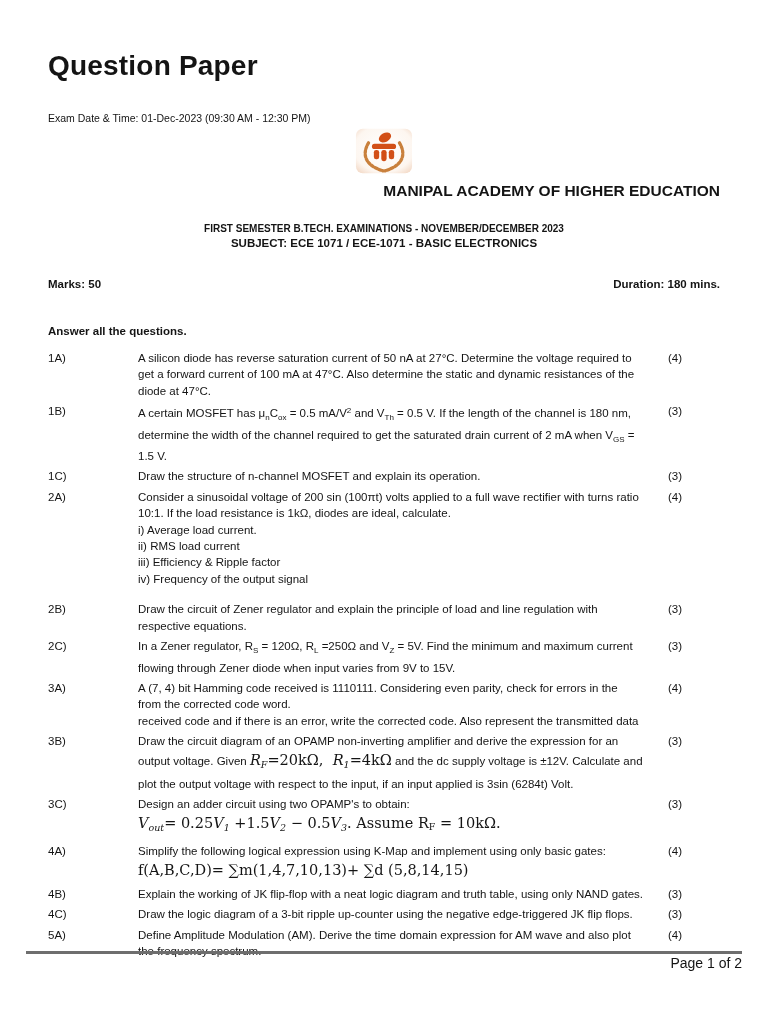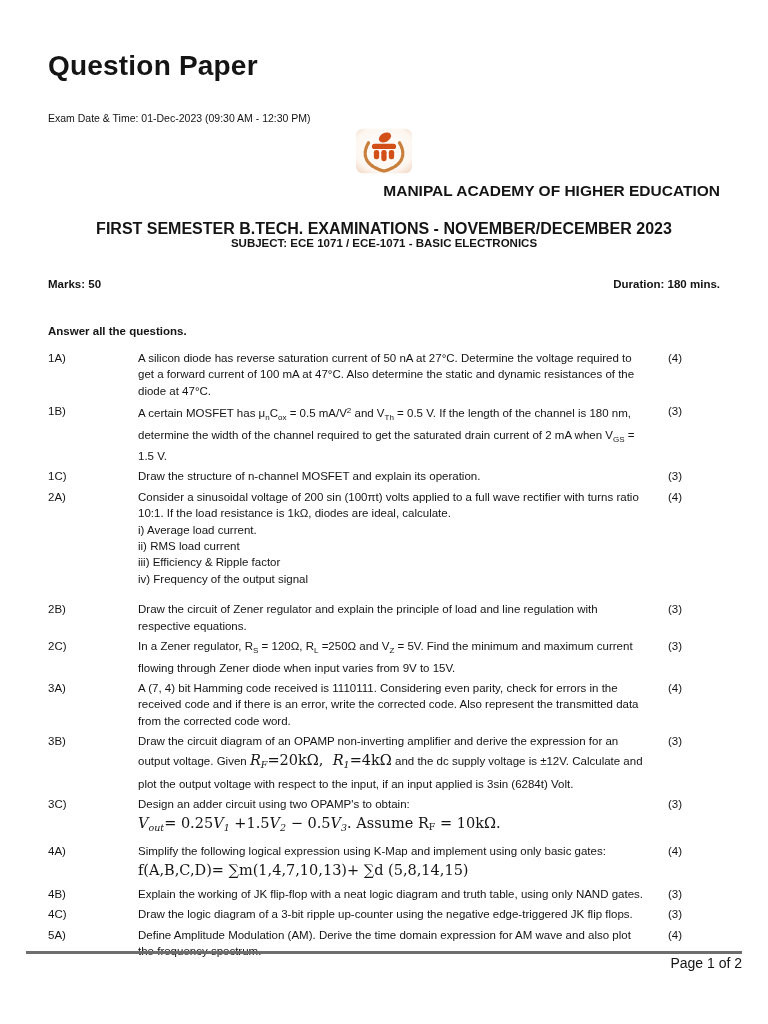--- a/index.html
+++ b/index.html
@@ -14,21 +14,21 @@
   .content { padding:50px 48px 0 48px; }
 
   .doc-title { font-size:28px; font-weight:bold; letter-spacing:0.2px; }
 
   .exam-date { margin-top:30px; font-size:10.5px; }
 
   .logo-wrap { text-align:center; margin-top:4px; height:48px; }
 
   .institution { text-align:right; font-weight:bold; font-size:15.5px; margin-top:6px; }
 
-  .session { text-align:center; font-weight:bold; font-size:16px; margin-top:21px; line-height:15px; }
+  .session { text-align:center; font-weight:bold; font-size:10px; margin-top:21px; line-height:15px; }
   .subject { text-align:center; font-weight:bold; font-size:11.5px; line-height:15px; }
 
   .info-row { display:flex; justify-content:space-between; font-weight:bold; font-size:11.5px; margin-top:27px; }
 
   .instruction { font-weight:bold; font-size:11.5px; margin-top:35px; }
 
   #questions { margin-top:13px; }
   .q-row { display:flex; margin-bottom:4px; font-size:11.5px; }
   .q-no { width:90px; flex:none; line-height:16.4px; }
   .q-body { width:520px; flex:none; }
@@ -141,22 +141,22 @@
         <div class="q-body">
           <div class="q-line"><span>In a Zener regulator, R</span><span class="seg-sub">S</span><span> = 120Ω, R</span><span class="seg-sub">L</span><span> =250Ω and V</span><span class="seg-sub">Z</span><span> = 5V. Find the minimum and maximum current</span></div>
           <div class="q-line"><span>flowing through Zener diode when input varies from 9V to 15V.</span></div>
         </div>
         <div class="q-marks">(3)</div>
       </div>
       <div class="q-row">
         <div class="q-no">3A)</div>
         <div class="q-body">
           <div class="q-line"><span>A (7, 4) bit Hamming code received is 1110111. Considering even parity, check for errors in the</span></div>
+          <div class="q-line"><span>from the corrected code word.</span></div>
           <div class="q-line"><span>received code and if there is an error, write the corrected code. Also represent the transmitted data</span></div>
-          <div class="q-line"><span>from the corrected code word.</span></div>
         </div>
         <div class="q-marks">(4)</div>
       </div>
       <div class="q-row">
         <div class="q-no">3B)</div>
         <div class="q-body">
           <div class="q-line"><span>Draw the circuit diagram of an OPAMP non-inverting amplifier and derive the expression for an</span></div>
           <div class="q-line math"><span>output voltage. Given </span><span class="seg-mi">R</span><span class="seg-msub">F</span><span class="seg-mn">=20kΩ,</span><span class="seg-mn">&nbsp; </span><span class="seg-mi">R</span><span class="seg-msub">1</span><span class="seg-mn">=4kΩ</span><span> and the dc supply voltage is ±12V. Calculate and</span></div>
           <div class="q-line"><span>plot the output voltage with respect to the input, if an input applied is 3sin (6284t) Volt.</span></div>
         </div>

